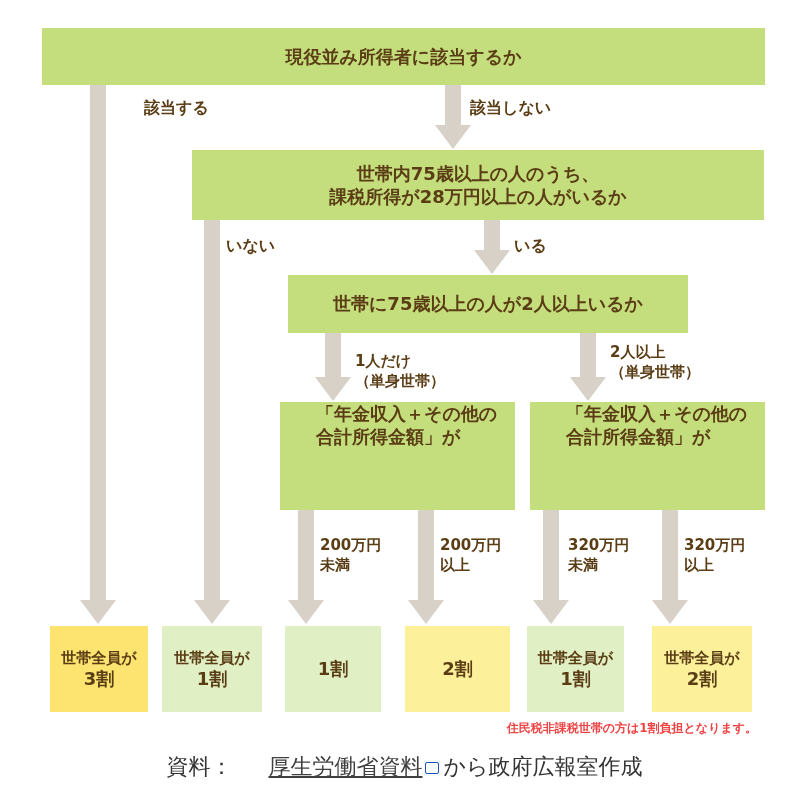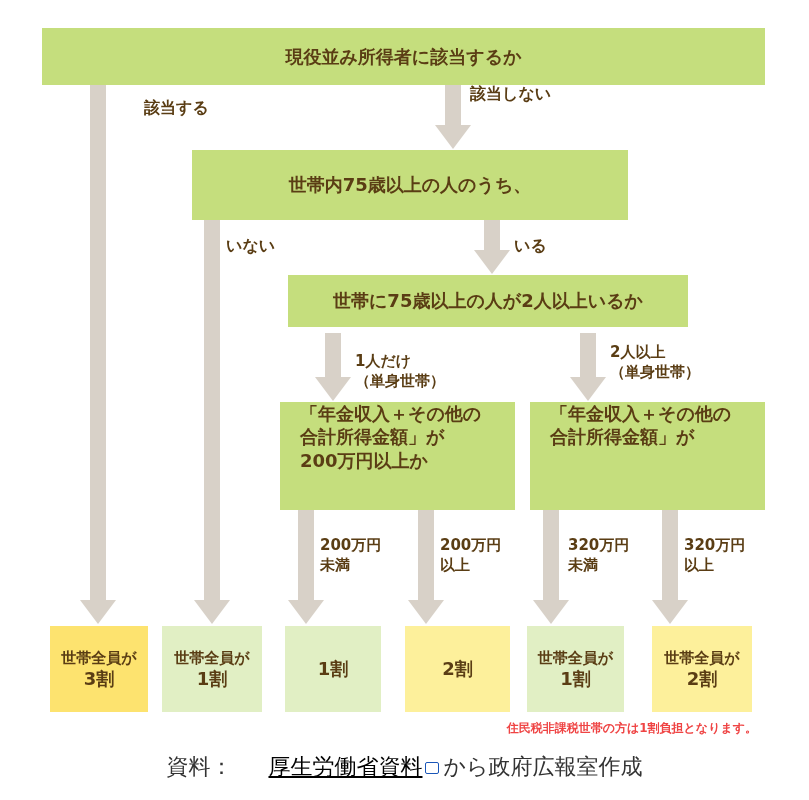--- a/index.html
+++ b/index.html
@@ -1,80 +1,80 @@
 <!DOCTYPE html>
 <html><head>
 <meta charset="utf-8">
 <style>
   html, body { margin:0; padding:0; background:#ffffff; }
   body { width:809px; height:800px; position:relative; overflow:hidden;
          font-family:"DejaVu Sans","Liberation Sans",sans-serif; color:#5a3d14; }
   .box { position:absolute; background:#c5de7d; color:#5a3d14; font-weight:bold;
          display:flex; align-items:center; justify-content:center; text-align:center;
          box-sizing:border-box; line-height:1.3; }
-  .box.left { justify-content:flex-start; text-align:right; padding-left:20px; }
+  .box.left { justify-content:flex-start; text-align:right; padding-left:36px; }
   .bar { position:absolute; background:#d8d1c8; width:16px; }
   .head { position:absolute; width:0; height:0;
           border-left:18px solid transparent; border-right:18px solid transparent;
           border-top:24px solid #d8d1c8; }
   .lbl { position:absolute; font-size:16px; font-weight:bold; color:#5a3d14; line-height:1.3; white-space:pre; }
   .res { position:absolute; top:626px; height:86px; display:flex; flex-direction:column;
          align-items:center; justify-content:center; color:#5a3d14; font-weight:bold; text-align:center; }
   .res .sub { font-size:15px; }
   .res .main { font-size:18px; line-height:1.2; }
   .note { position:absolute; right:52px; top:720px; font-size:12px; font-weight:bold; color:#ef4444; }
   .source { position:absolute; left:0; right:0; top:752px; text-align:center; font-size:22px; color:#333; }
-  .source a { color:#000000; text-decoration:underline;margin-left:36px; }
+  .source a { color:#404040; text-decoration:underline;margin-left:36px; }
   .ext { display:inline-block; width:12px; height:10px; border:1.5px solid #1a56b8; border-radius:2px; margin:0 4px 0 3px; vertical-align:middle; position:relative; }
 </style>
 </head>
 <body>
 
 <div class="box" style="left:42px; top:28px; width:723px; height:57px; font-size:18px;">
   <span>現役並み所得者に該当するか</span>
 </div>
 
 <div class="bar" style="left:90px; top:85px; height:516px;"></div>
 <div class="head" style="left:80px; top:600px;"></div>
 <div class="lbl" style="left:120px; top:98px;margin-left:24px;">該当する</div>
 
 <div class="bar" style="left:445px; top:85px; height:40px;"></div>
 <div class="head" style="left:435px; top:125px;"></div>
-<div class="lbl" style="left:470px; top:84px;">該当しない</div>
+<div class="lbl" style="left:470px; top:98px;">該当しない</div>
 
-<div class="box" style="left:192px; top:150px; width:436px; height:70px; font-size:18px; flex-direction:column;">
+<div class="box" style="left:192px; top:150px; width:572px; height:70px; font-size:18px; flex-direction:column;">
   <span>世帯内75歳以上の人のうち、</span>
+  <span>課税所得が28万円以上の人がいるか</span>
 </div>
 
 <div class="bar" style="left:204px; top:220px; height:381px;"></div>
 <div class="head" style="left:194px; top:600px;"></div>
 <div class="lbl" style="left:226px; top:236px;">いない</div>
 
 <div class="bar" style="left:484px; top:220px; height:30px;"></div>
 <div class="head" style="left:474px; top:250px;"></div>
 <div class="lbl" style="left:514px; top:236px;">いる</div>
 
-<div class="box" style="left:288px; top:275px; width:400px; height:52px; font-size:18px;">
+<div class="box" style="left:288px; top:275px; width:400px; height:58px; font-size:18px;">
   <span>世帯に75歳以上の人が2人以上いるか</span>
 </div>
 
 <div class="bar" style="left:325px; top:333px; height:45px;"></div>
 <div class="head" style="left:315px; top:377px;"></div>
 <div class="lbl" style="left:355px; top:352px; font-size:15px;">1人だけ
 （単身世帯）</div>
 
 <div class="bar" style="left:580px; top:333px; height:45px;"></div>
 <div class="head" style="left:570px; top:377px;"></div>
 <div class="lbl" style="left:610px; top:343px; font-size:15px;">2人以上
 （単身世帯）</div>
 
 <div class="box left" style="left:280px; top:402px; width:235px; height:108px; font-size:18px; flex-direction:column; align-items:flex-start;">
   <span>「年金収入＋その他の</span>
   <span>合計所得金額」が</span>
-  <span>200万円以上か</span>
 </div>
 
 <div class="box left" style="left:530px; top:402px; width:235px; height:108px; font-size:18px; flex-direction:column; align-items:flex-start;">
   <span>「年金収入＋その他の</span>
   <span>合計所得金額」が</span>
 </div>
 
 <div class="bar" style="left:298px; top:510px; height:91px;"></div>
 <div class="head" style="left:288px; top:600px;"></div>
 <div class="lbl" style="left:320px; top:536px; font-size:15px;">200万円

